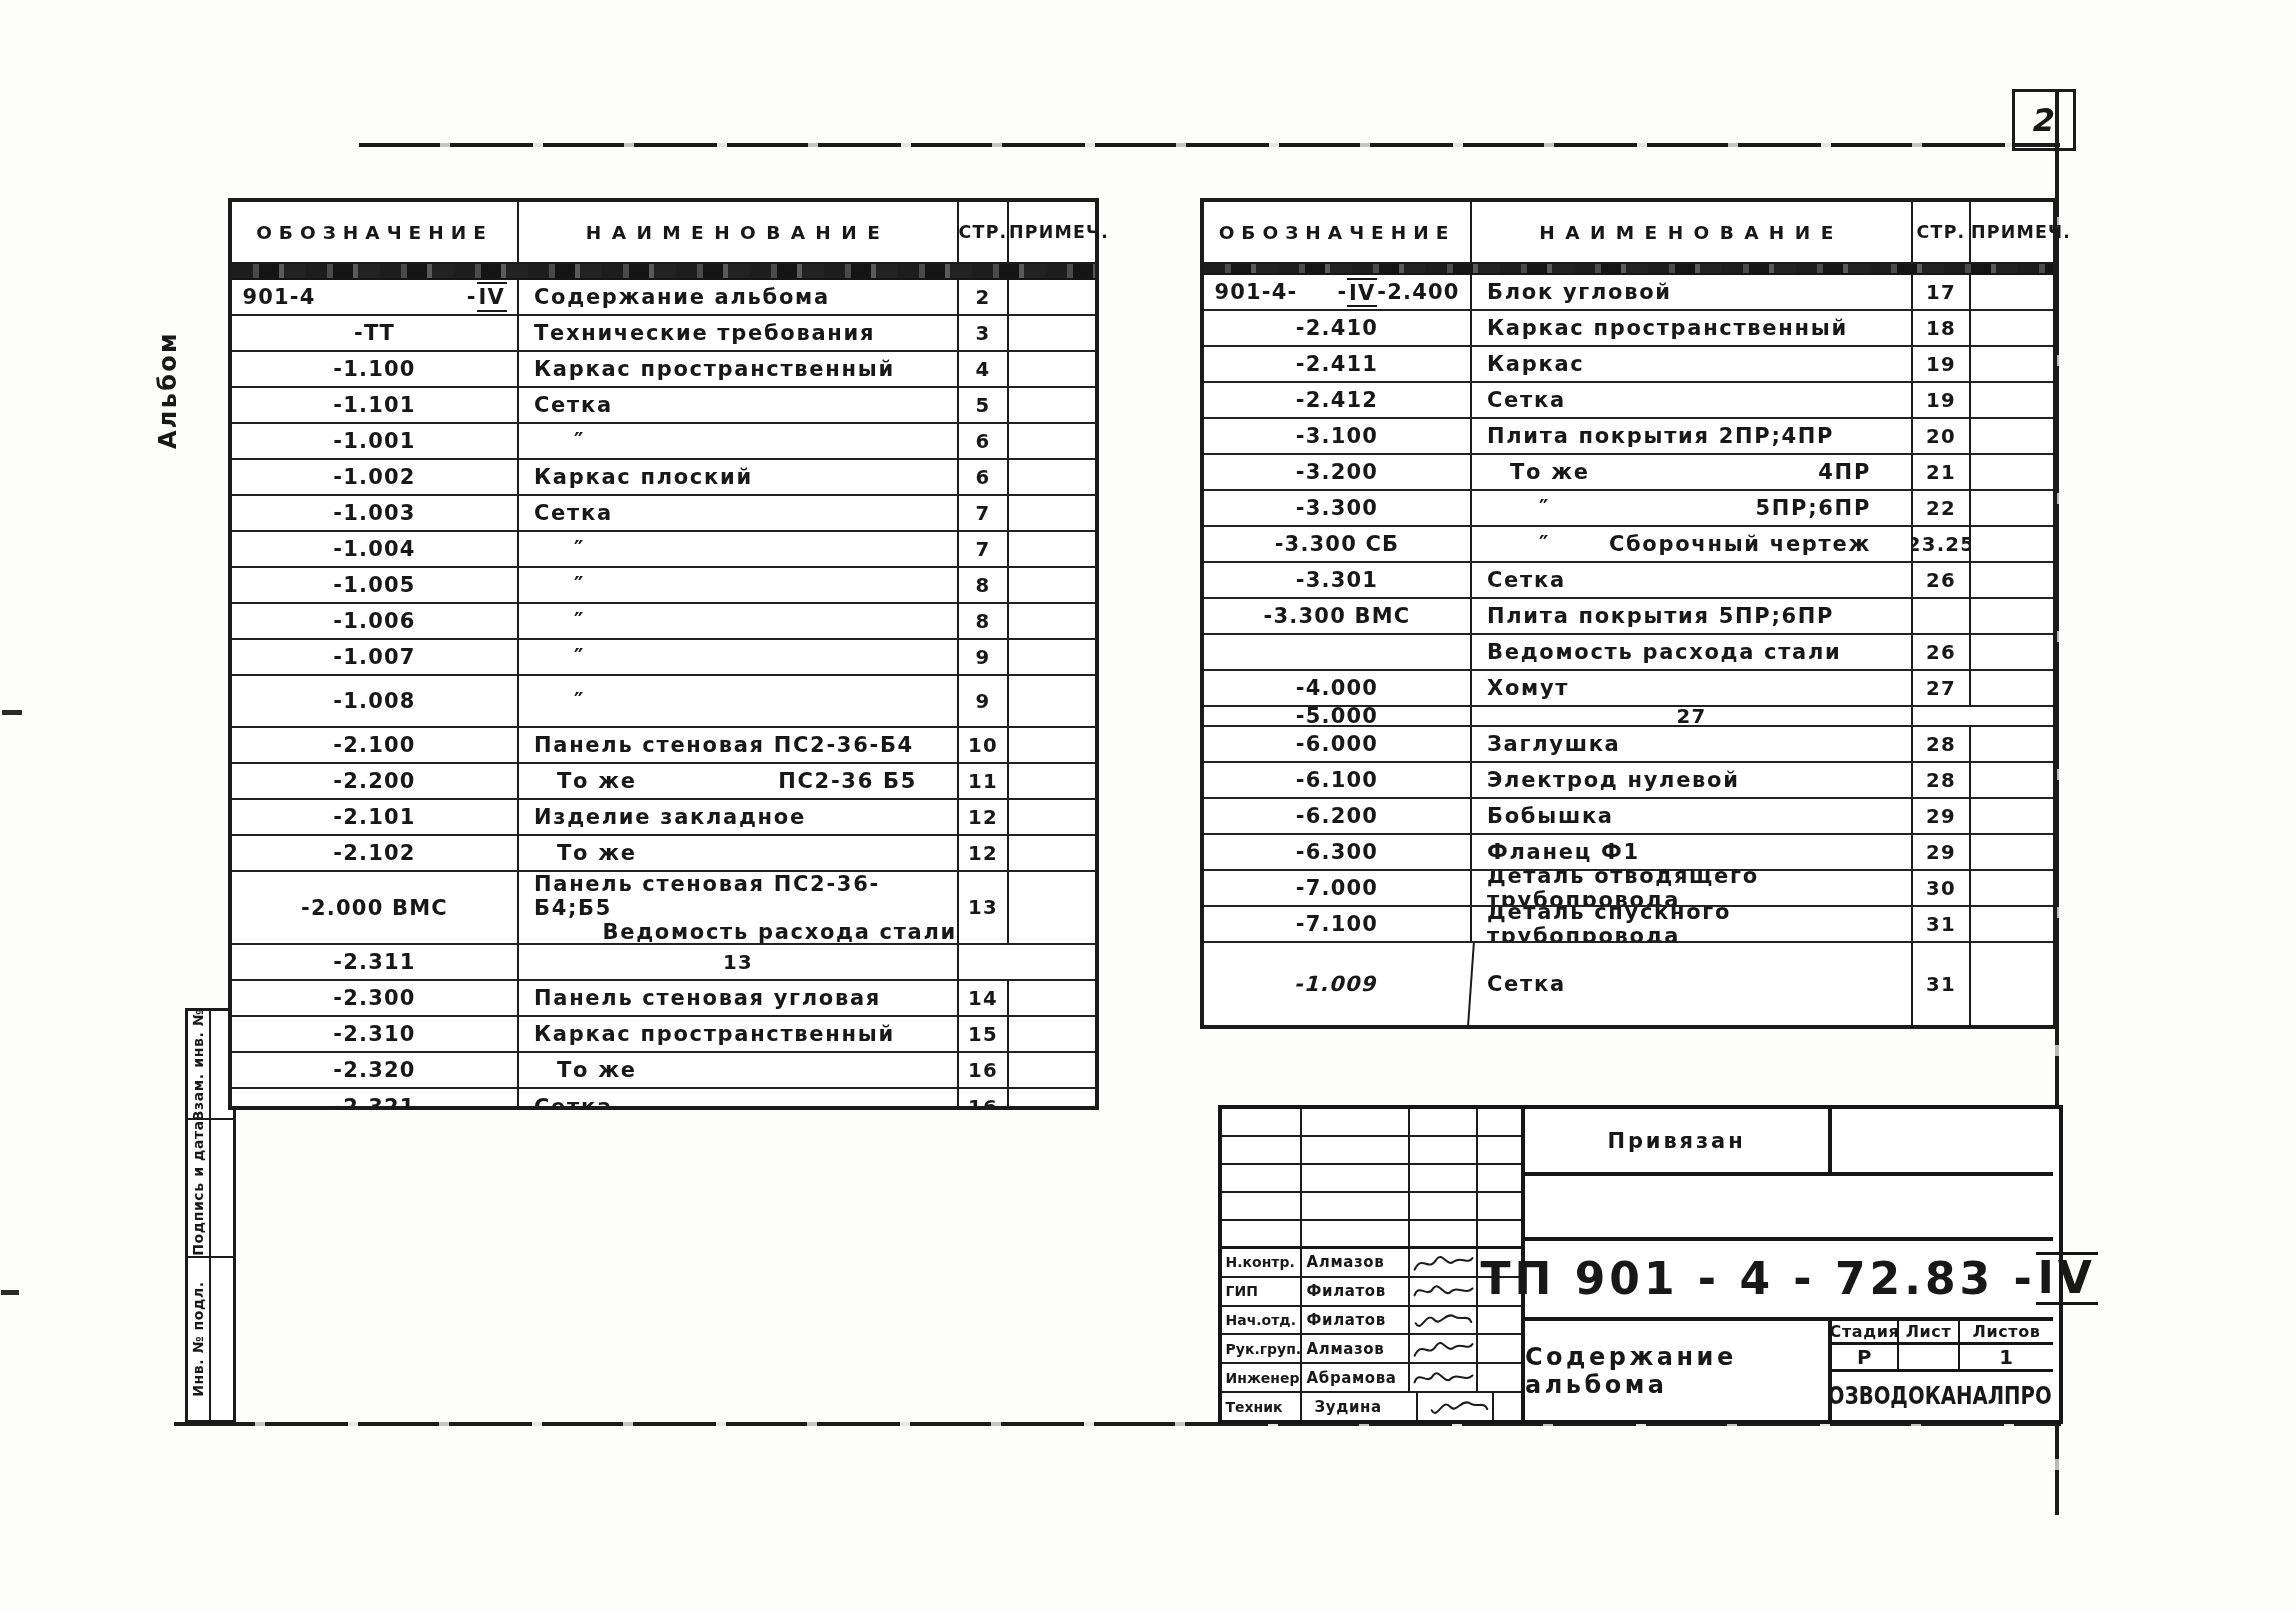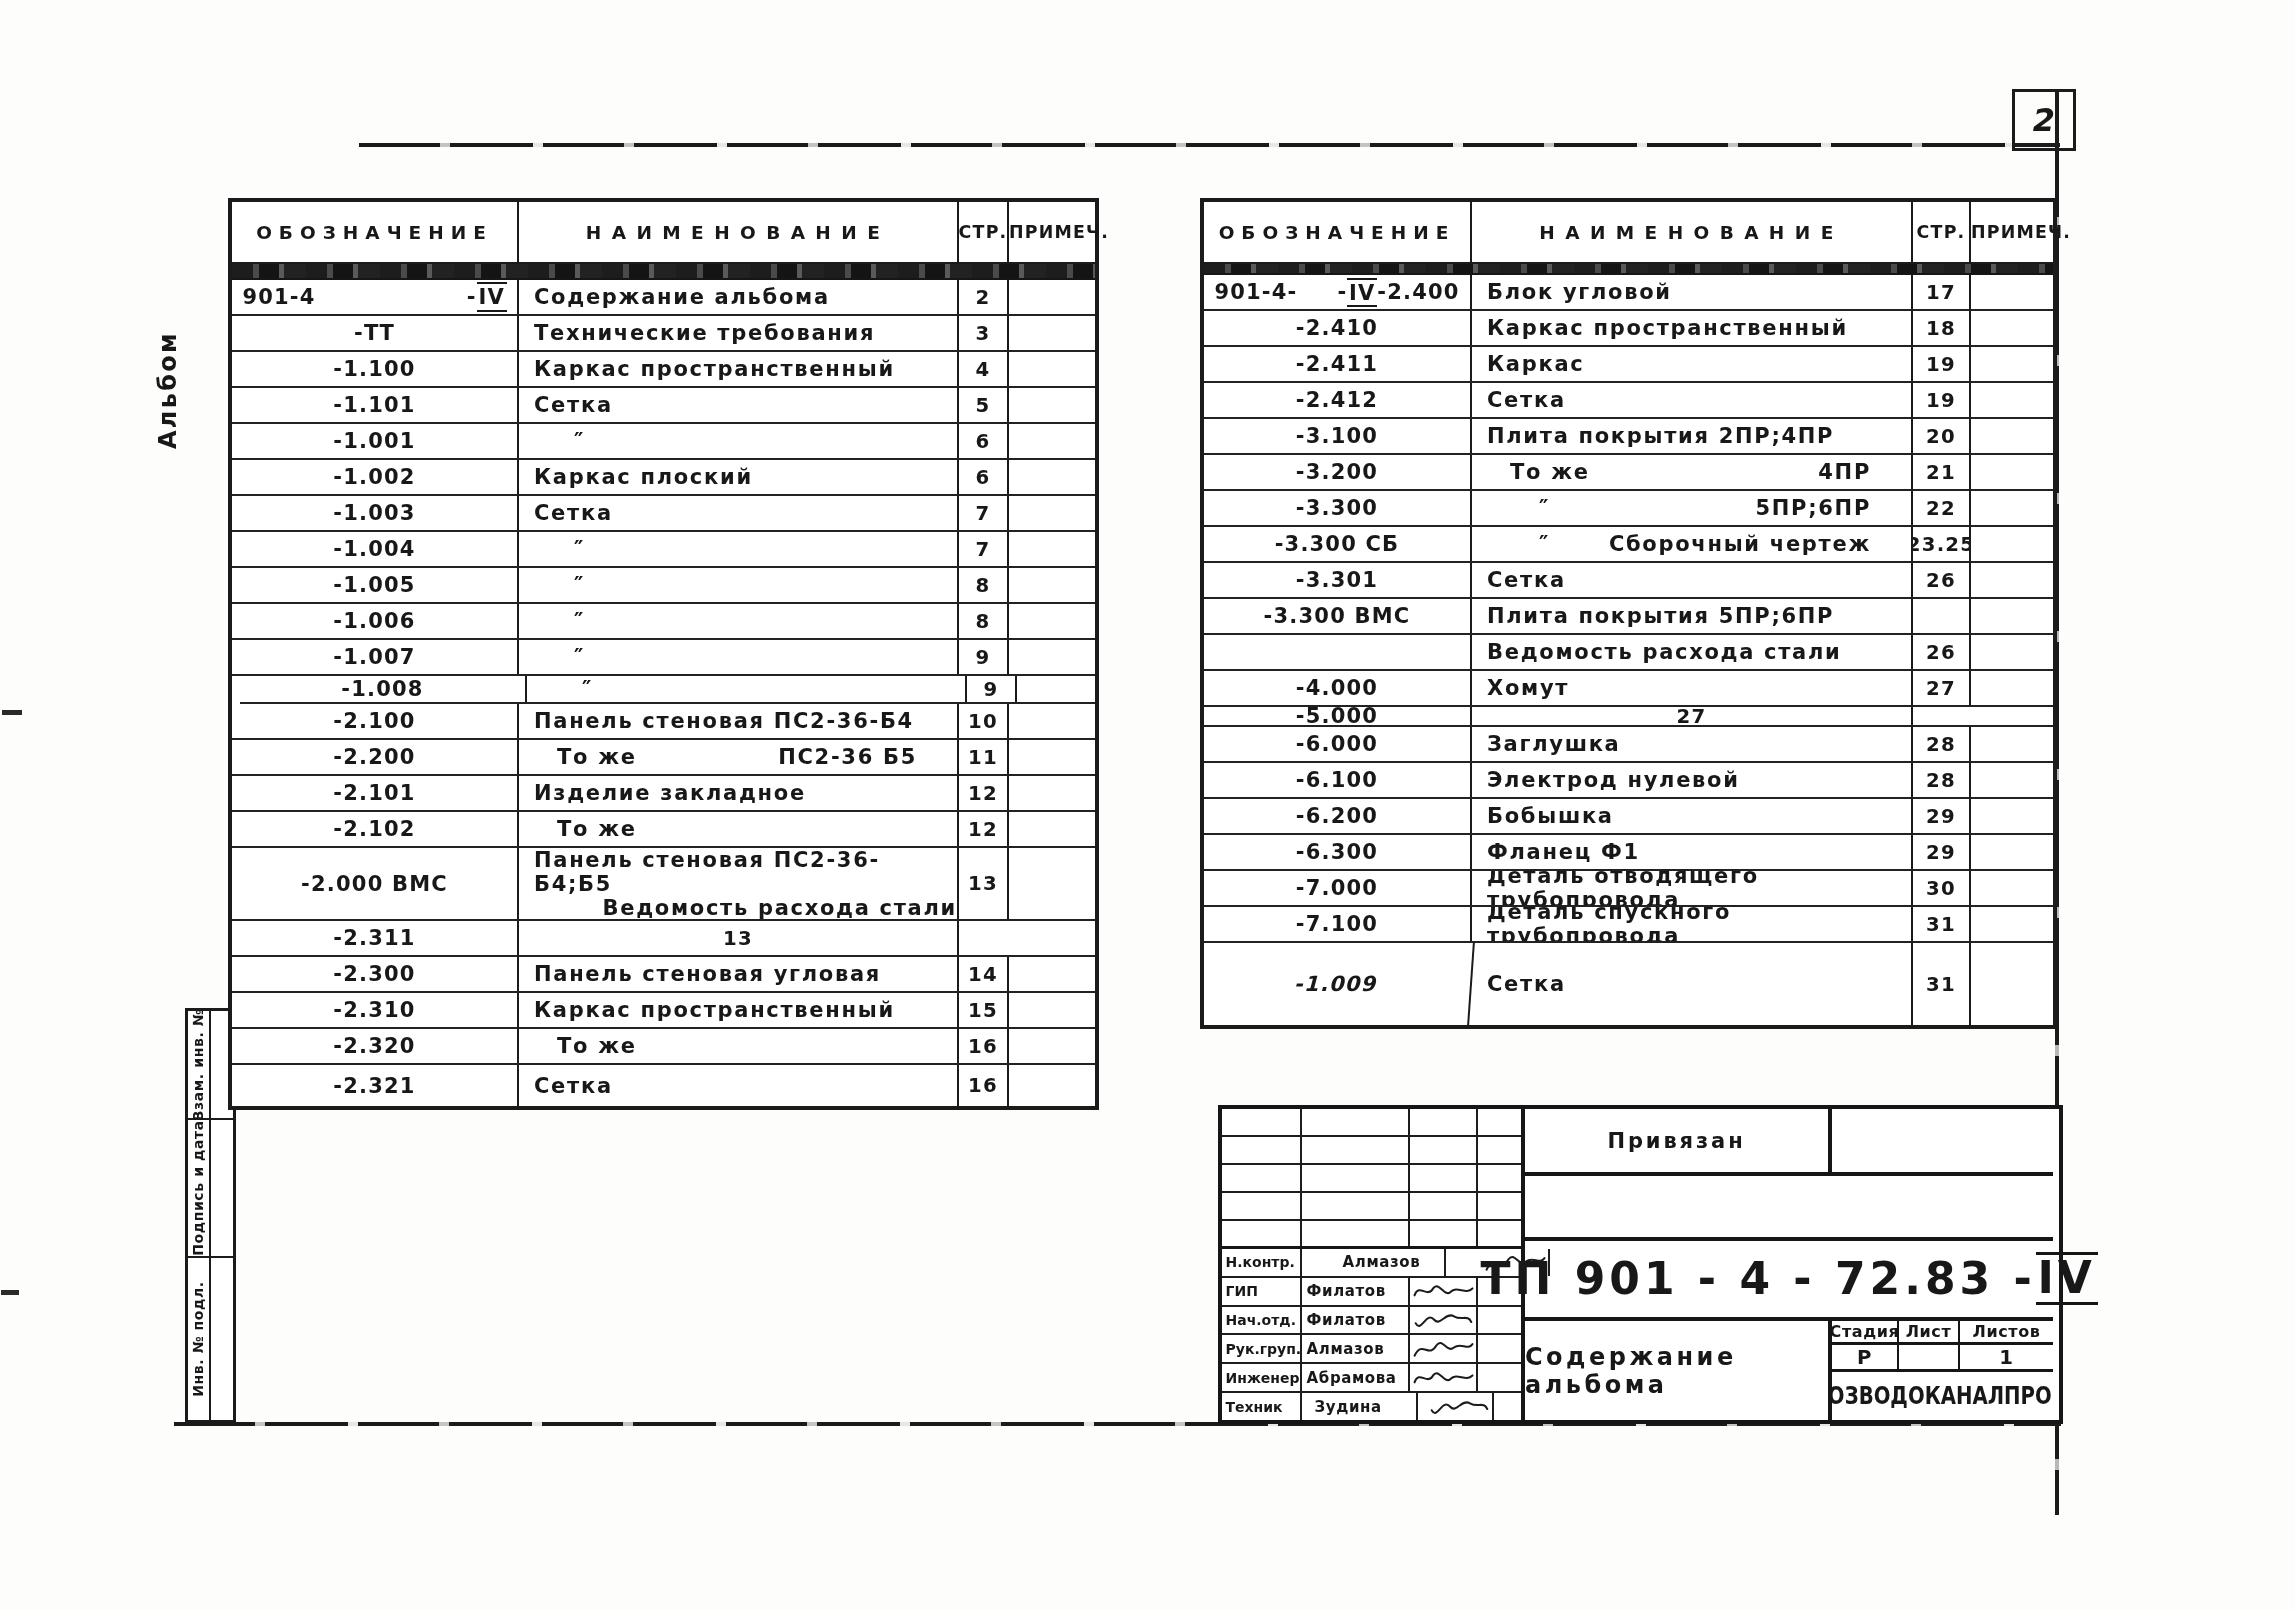--- a/index.html
+++ b/index.html
@@ -230,21 +230,21 @@
         <div class="t-row" style="grid-template-columns: 287px 440px 50px 1fr; height: 36px;">
           <div class="cell c-desig">
             <span>-1.007</span>
           </div>
           <div class="cell c-name">
             <span class="nline" style="margin-left: 40px;">″</span>
           </div>
           <div class="cell c-page">9</div>
           <div class="cell"></div>
         </div>
-        <div class="t-row" style="grid-template-columns: 287px 440px 50px 1fr; height: 28px; margin-left: 8px;">
+        <div class="t-row" style="grid-template-columns: 287px 440px 50px 1fr; height: 52px;">
           <div class="cell c-desig">
             <span>-1.008</span>
           </div>
           <div class="cell c-name">
             <span class="nline" style="margin-left: 40px;">″</span>
           </div>
           <div class="cell c-page">9</div>
           <div class="cell"></div>
         </div>
         <div class="t-row" style="grid-template-columns: 287px 440px 50px 1fr; height: 36px;">
@@ -586,21 +586,21 @@
           <div class="sg"></div>
           <div class="sg"></div>
           <div class="sg"></div>
         </div>
         <div class="sig-row thickline" style="height: 28px;">
           <div class="sg"></div>
           <div class="sg"></div>
           <div class="sg"></div>
           <div class="sg"></div>
         </div>
-        <div class="sig-row" style="flex: 1 0 auto; gap: 36px;">
+        <div class="sig-row" style="flex: 1 0 auto;">
           <div class="sg sg-role">Н.контр.</div>
           <div class="sg sg-name">Алмазов</div>
           <div class="sg sg-sig">
             <svg width="65" height="25.5" viewBox="0 0 112 44">
               <path d="M6,34 C20,6 30,40 44,16 C54,2 62,30 74,20 C86,10 98,26 106,14" fill="none" stroke="#1c1c1c" stroke-width="3.5" stroke-linecap="round"></path>
             </svg>
           </div>
           <div class="sg"></div>
         </div>
         <div class="sig-row" style="flex: 1 0 auto;">

